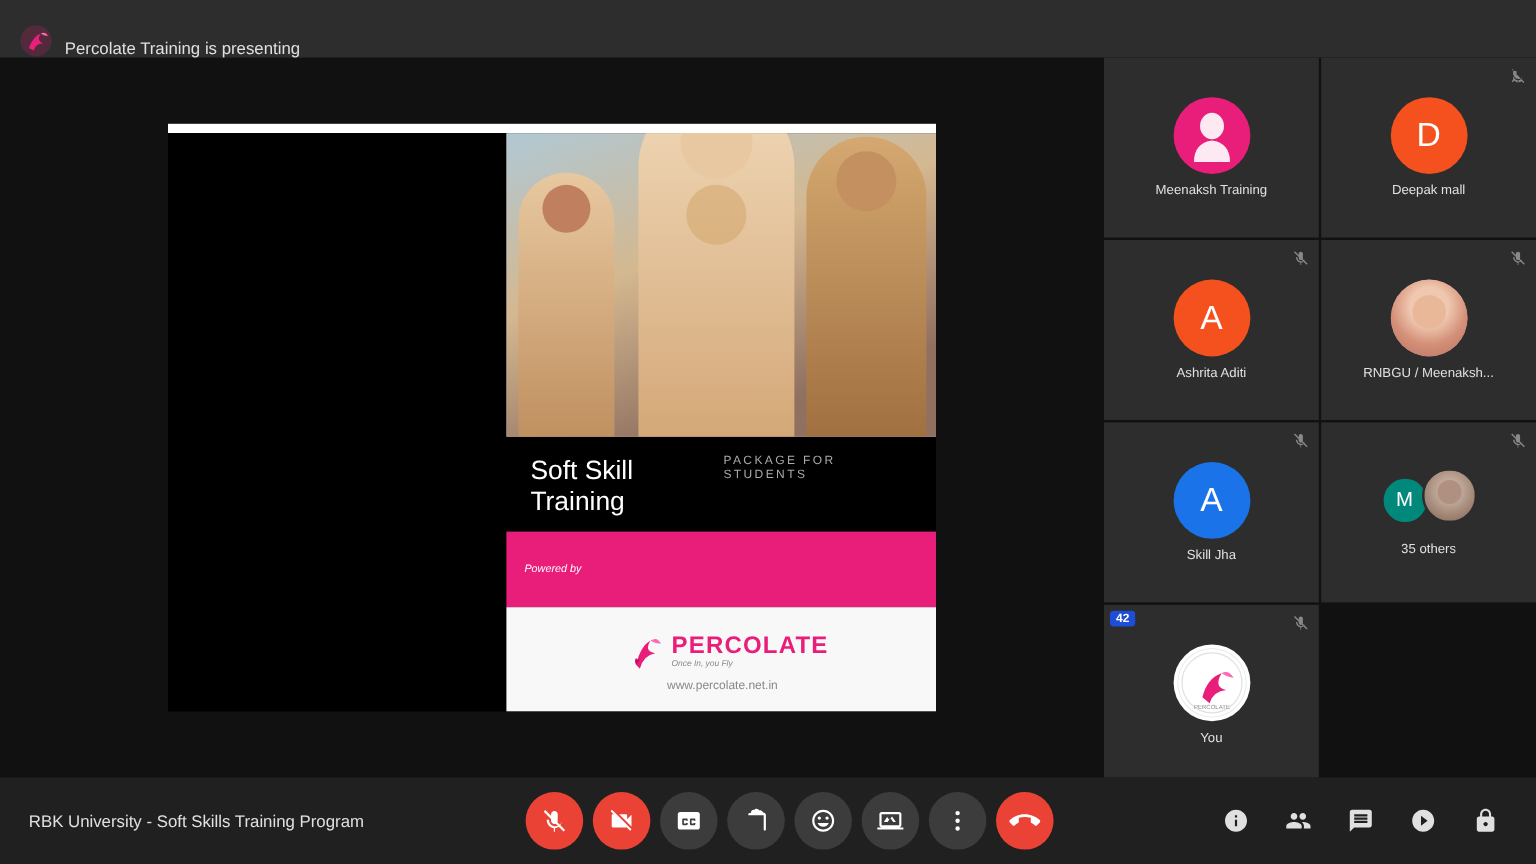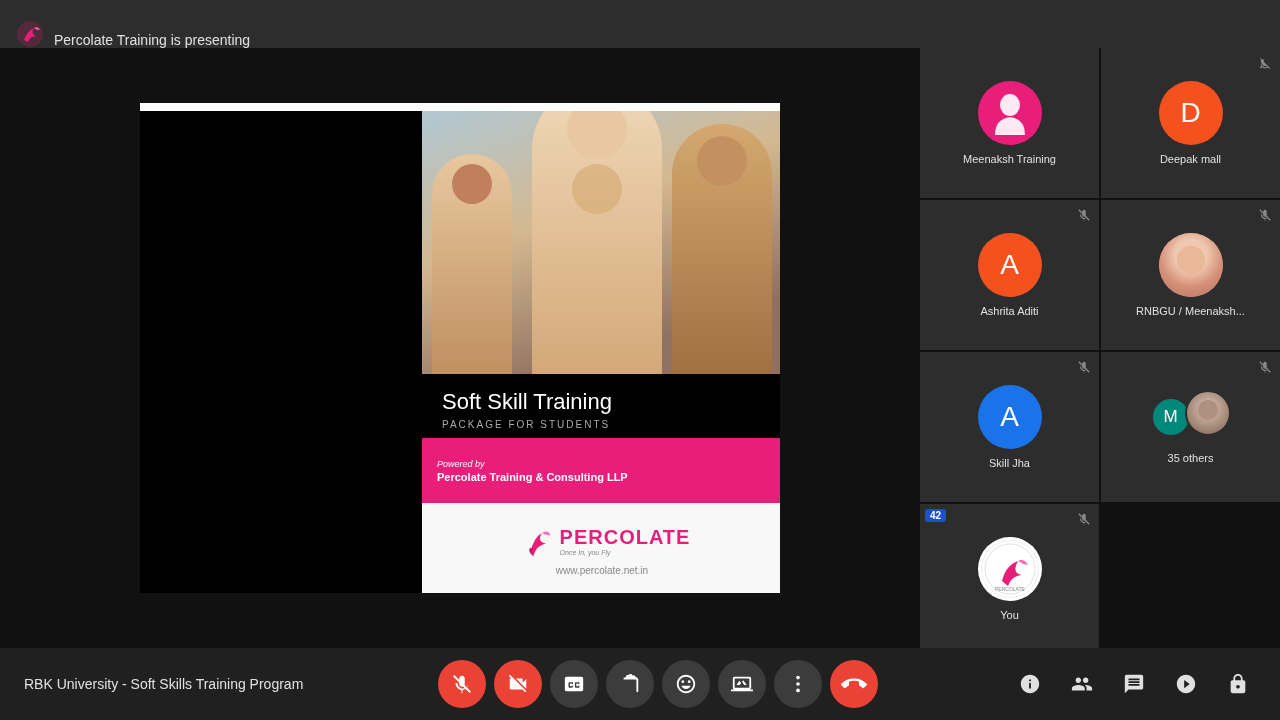--- a/index.html
+++ b/index.html
@@ -355,28 +355,27 @@
                 <div style="width:60px;height:60px;background:#e8c8a0;border-radius:50%;margin:15px auto 0;"></div>
                 <div style="width:50px;height:50px;background:#d4a870;border-radius:50%;margin:5px auto 0; opacity:0.6;"></div>
               </div>
 
               <div style="position:absolute; right:10px; bottom:0; width:100px; height:250px; background:linear-gradient(180deg,#d4a870 0%,#a07040 100%); border-radius:50px 50px 0 0; overflow:hidden;">
                 <div style="width:50px;height:50px;background:#c49060;border-radius:50%;margin:12px auto 0;"></div>
               </div>
             </div>
           </div>
 
-          <div style="background:#000; padding:15px 20px 8px 20px; flex:1; display:flex; flex-direction:column; justify-content:flex-start;">
+          <div style="background:#000; padding:15px 20px 8px 20px; flex:1; display:flex; justify-content:flex-start;">
             <div class="slide-title">Soft Skill Training</div>
             <div class="slide-subtitle">PACKAGE FOR STUDENTS</div>
           </div>
 
           <div class="slide-powered">
             <div class="slide-powered-label">Powered by</div>
-            <div class="slide-powered-name">Percolate Training &amp; Consulting LLP</div>
           </div>
 
           <div class="slide-footer">
             <div class="percolate-logo">
 
               <svg class="percolate-bird" viewBox="0 0 50 50">
                 <path d="M20,40 Q25,20 35,15 Q28,26 40,28 Q28,30 24,44 Z" fill="#e91e7a"></path>
                 <path d="M35,15 Q42,10 46,18 Q40,18 35,15Z" fill="#ff69b4"></path>
                 <path d="M20,40 Q18,36 20,33 Q22,36 24,34 Q23,38 20,40Z" fill="#c01060"></path>
               </svg>

